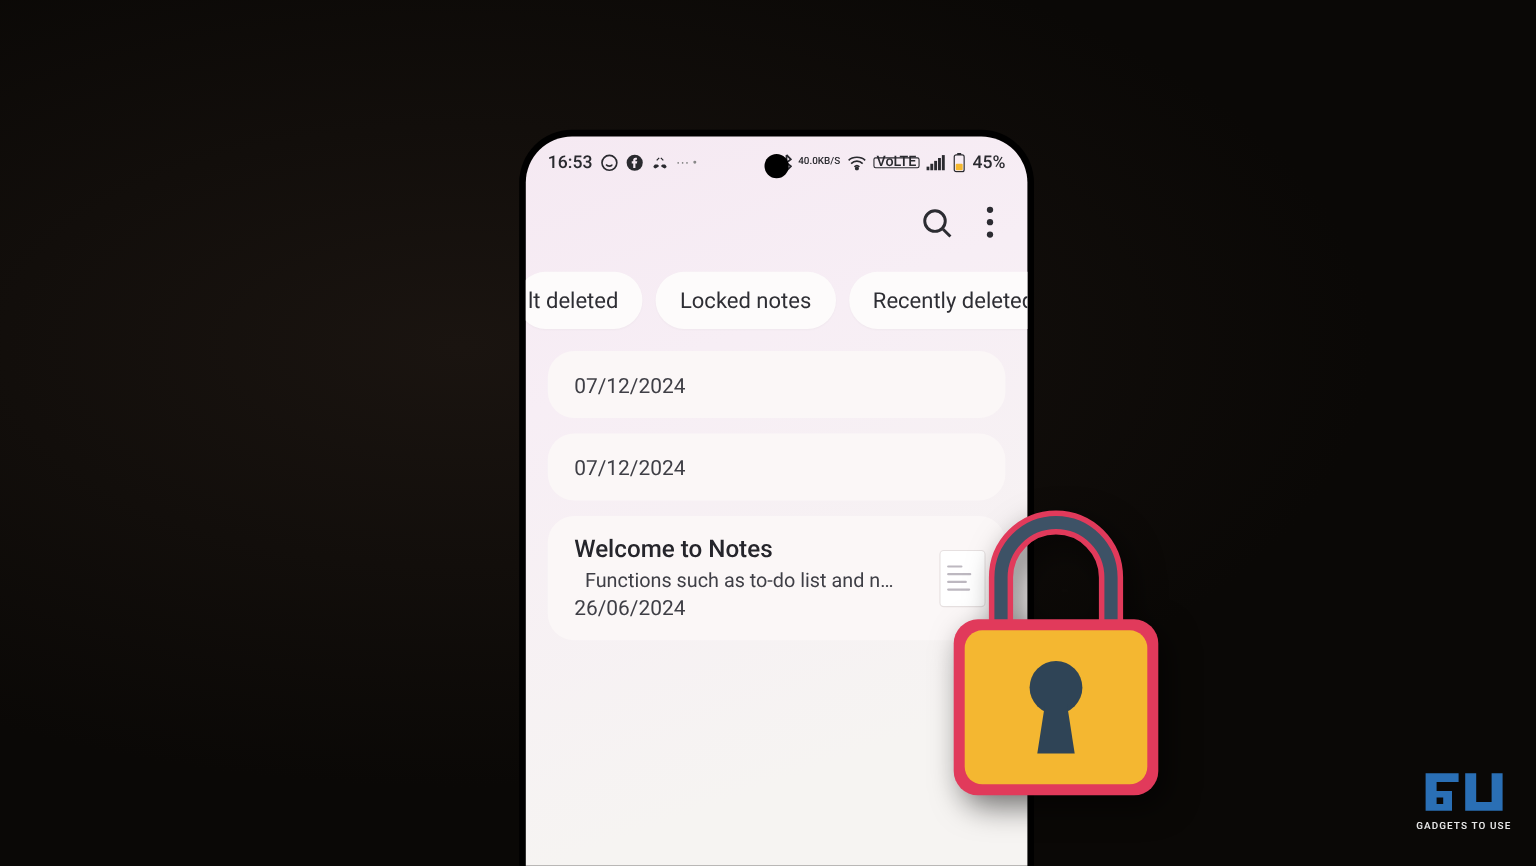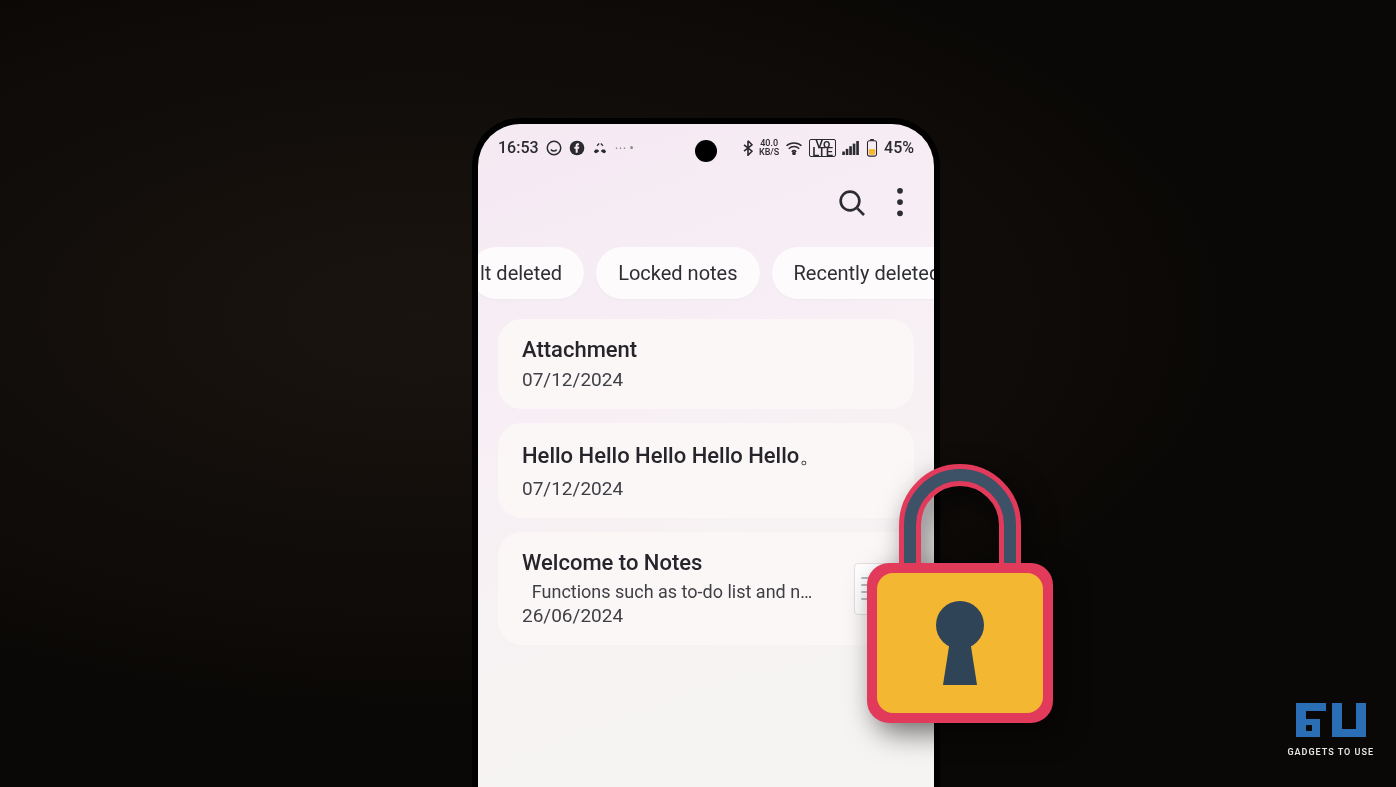--- a/index.html
+++ b/index.html
@@ -56,21 +56,21 @@
   .status-left, .status-right {
     display: flex;
     align-items: center;
     gap: 6px;
   }
   .status-icon {
     display: inline-flex;
     align-items: center;
     justify-content: center;
   }
-  .net-small { font-size: 9px; line-height: 9px; display:flex; flex-direction:column; align-items:center; }
+  .net-small { font-size: 9px; line-height: 9px; display:flex; flex-direction:row; align-items:center; }
   .net-small span { display:block; }
 
   
   .toolbar {
     display: flex;
     justify-content: flex-end;
     gap: 28px;
     padding: 26px 30px 0 30px;
   }
   .toolbar-btn { cursor: pointer; }
@@ -283,25 +283,23 @@
 
 
     <div class="chips">
       <div class="chip">lt deleted</div>
       <div class="chip">Locked notes</div>
       <div class="chip">Recently deleted</div>
     </div>
 
     <div class="notes-list">
       <div class="note-card">
-        <div class="note-title">Attachment</div>
         <div class="note-date">07/12/2024</div>
       </div>
       <div class="note-card">
-        <div class="note-title">Hello Hello Hello Hello Hello。</div>
         <div class="note-date">07/12/2024</div>
       </div>
       <div class="note-card">
         <div class="note-title">Welcome to Notes</div>
         <div class="note-desc">Functions such as to-do list and n…</div>
         <div class="note-date">26/06/2024</div>
         <div class="note-thumb">
             <i></i>
             <i></i>
             <i></i>

